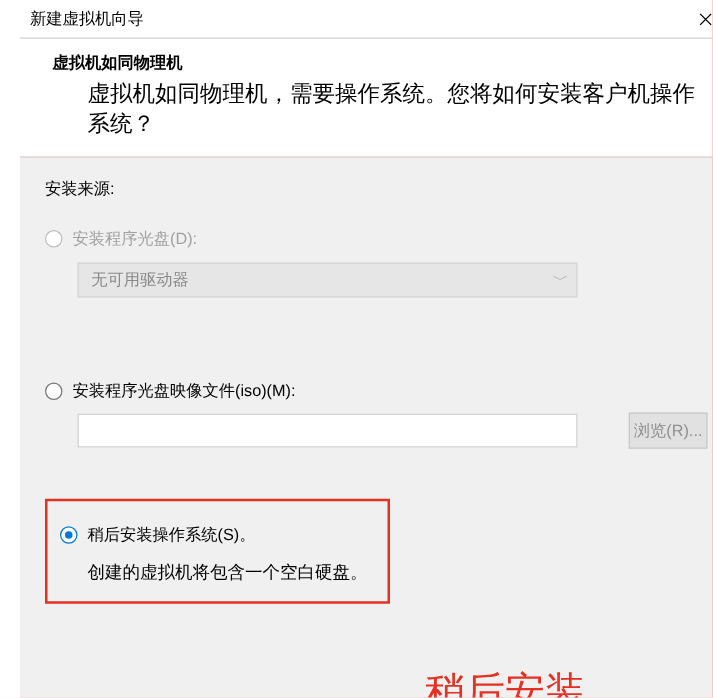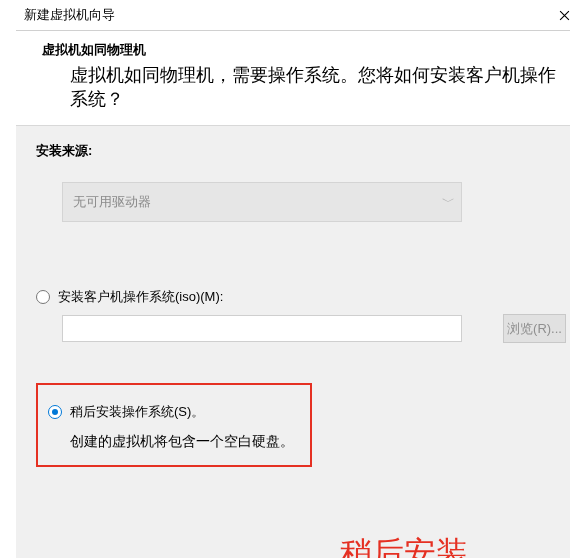--- a/index.html
+++ b/index.html
@@ -5,29 +5,29 @@
   html,body{margin:0;padding:0;font-family:"Microsoft YaHei","Segoe UI",Tahoma,sans-serif;font-size:13px;color:#000;background:#fff;}
   .window{width:570px;height:558px;box-sizing:border-box;background:#ef4444;position:relative;margin-left:16px;}
   .titlebar{height:30px;border-bottom:1px solid #d0d0d0;display:flex;align-items:center;justify-content:space-between;padding:0 0 0 8px;background:#fff;}
   .title-text{font-size:13px;}
   .close-btn{width:44px;height:30px;display:flex;align-items:center;justify-content:center;cursor:default;}
   .close-btn svg{width:11px;height:11px;}
   .header{background:#fff;padding:10px 26px 14px 26px;border-bottom:1px solid #d8d8d8;}
   .header-title{font-weight:700;font-size:13px;margin-bottom:4px;}
   .header-sub{font-size:18px;padding-left:28px;}
   .body{background:#f0f0f0;padding:16px 20px 0 20px;box-sizing:border-box;height:434px;position:relative;}
-  .section-label{font-size:13px;margin-bottom:22px;font-weight:bold;}
+  .section-label{font-size:13px;margin-bottom:22px;}
   .opt-row{display:flex;align-items:center;margin:4px 0;}
   .radio{width:14px;height:14px;border-radius:50%;border:1px solid #777;background:#fff;margin-right:8px;box-sizing:border-box;position:relative;flex:none;}
   .radio.disabled{border-color:#bdbdbd;}
   .radio.selected{border-color:#0078d7;}
   .radio.selected::after{content:"";position:absolute;left:3px;top:3px;width:6px;height:6px;border-radius:50%;background:#0078d7;}
   .opt-label{font-size:13px;}
   .opt-label.disabled{color:#a0a0a0;}
-  .combo{margin:10px 0 0 26px;width:400px;height:40px;background:#e6e6e6;border:1px solid #d4d4d4;display:flex;align-items:center;justify-content:space-between;padding:0 6px 0 10px;box-sizing:border-box;color:#8a8a8a;font-size:13px;}
+  .combo{margin:10px 0 0 26px;width:400px;height:28px;background:#e6e6e6;border:1px solid #d4d4d4;display:flex;align-items:center;justify-content:space-between;padding:0 6px 0 10px;box-sizing:border-box;color:#8a8a8a;font-size:13px;}
   .chev{color:#b4b4b4;}
   .iso-row{display:flex;align-items:center;margin:8px 0 0 26px;gap:29px;}
   .iso-input{flex:none;width:400px;height:27px;border:1px solid #cfcfcf;background:#fff;box-sizing:border-box;}
   .browse{margin-left:12px;width:88px;height:27px;background:#e1e1e1;border:1px solid #c8c8c8;color:#8f8f8f;font-size:13px;display:flex;align-items:center;justify-content:center;}
   .highlight-box{border:2px solid #e53022;padding:14px 0 14px 10px;margin-top:40px;width:276px;box-sizing:border-box;}
   .later-desc{font-size:14px;margin:12px 0 0 22px;}
   .annotation{position:absolute;font-size:32px;color:#e53022;font-family:Liberation Serif, serif;left:324px;top:406px;}
   .footer{height:58px;border-top:1px solid #d8d8d8;background:#f0f0f0;display:flex;align-items:center;padding:0 14px;box-sizing:border-box;}
   .btn{height:28px;min-width:96px;border:1px solid #adadad;background:#e1e1e1;font-size:13px;display:flex;align-items:center;justify-content:center;padding:0 10px;box-sizing:border-box;cursor:default;}
   .btn.primary{border:2px solid #0078d7;background:#e1e1e1;}
@@ -50,30 +50,34 @@
   </div>
 
   <div class="header">
     <div class="header-title">虚拟机如同物理机</div>
     <div class="header-sub">虚拟机如同物理机，需要操作系统。您将如何安装客户机操作系统？</div>
   </div>
 
   <div class="body">
     <div class="section-label">安装来源:</div>
 
+    <div class="opt-row">
+      <span class="radio disabled"></span>
+      <span class="opt-label disabled">安装程序光盘(D):</span>
+    </div>
     <div class="combo">
       <span>无可用驱动器</span>
       <span class="chev">﹀</span>
     </div>
 
     <div class="gap"></div>
 
     <div class="opt-row">
       <span class="radio"></span>
-      <span class="opt-label">安装客户机操作系统(iso)(M):</span>
+      <span class="opt-label">安装程序光盘映像文件(iso)(M):</span>
     </div>
     <div class="iso-row">
       <div class="iso-input"></div>
       <div class="browse">浏览(R)...</div>
     </div>
 
     <div class="highlight-box">
       <div class="opt-row">
         <span class="radio selected"></span>
         <span class="opt-label">稍后安装操作系统(S)。</span>

